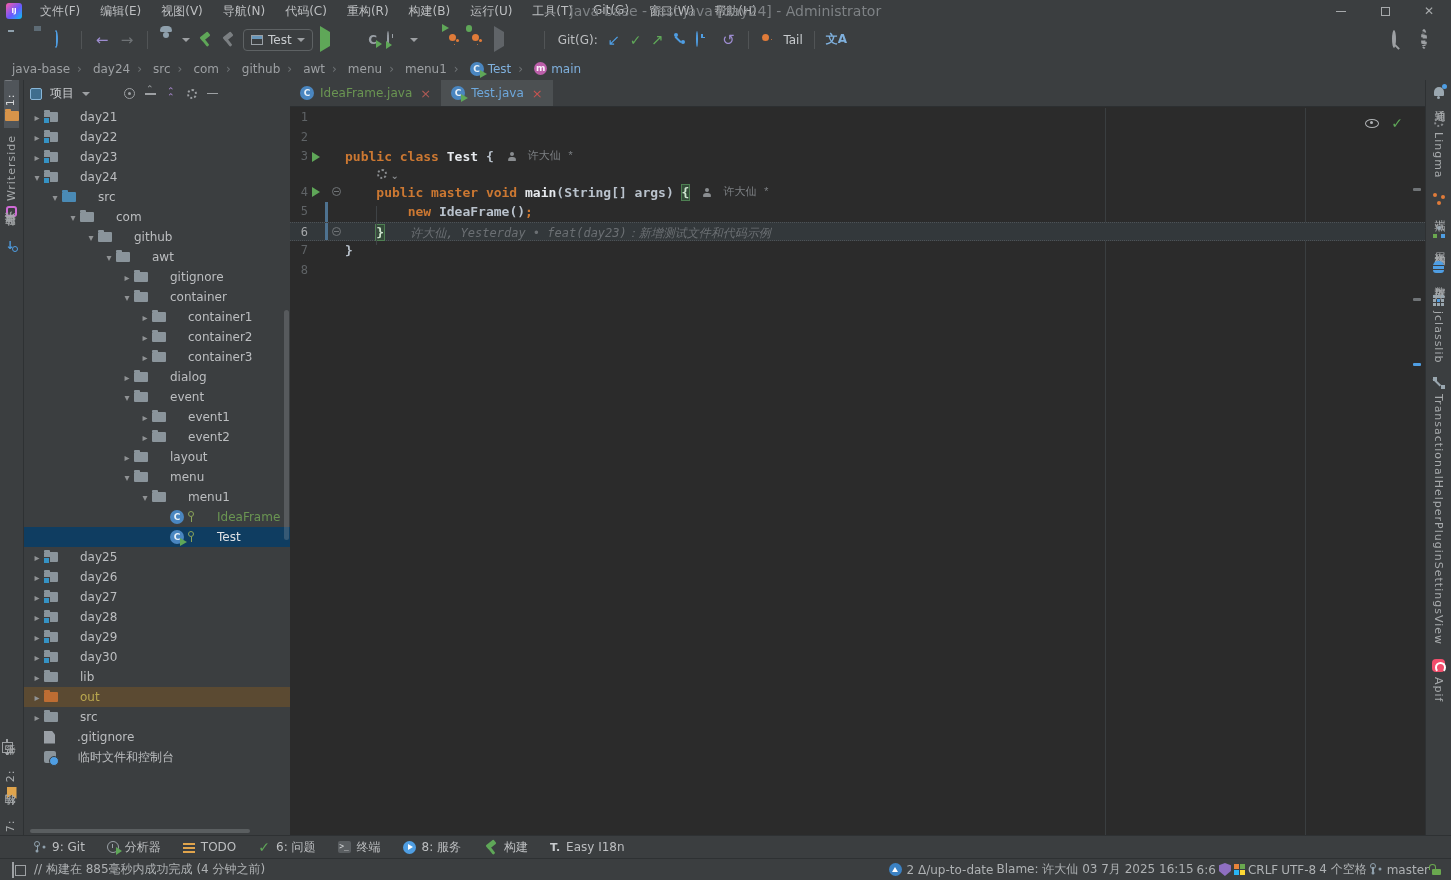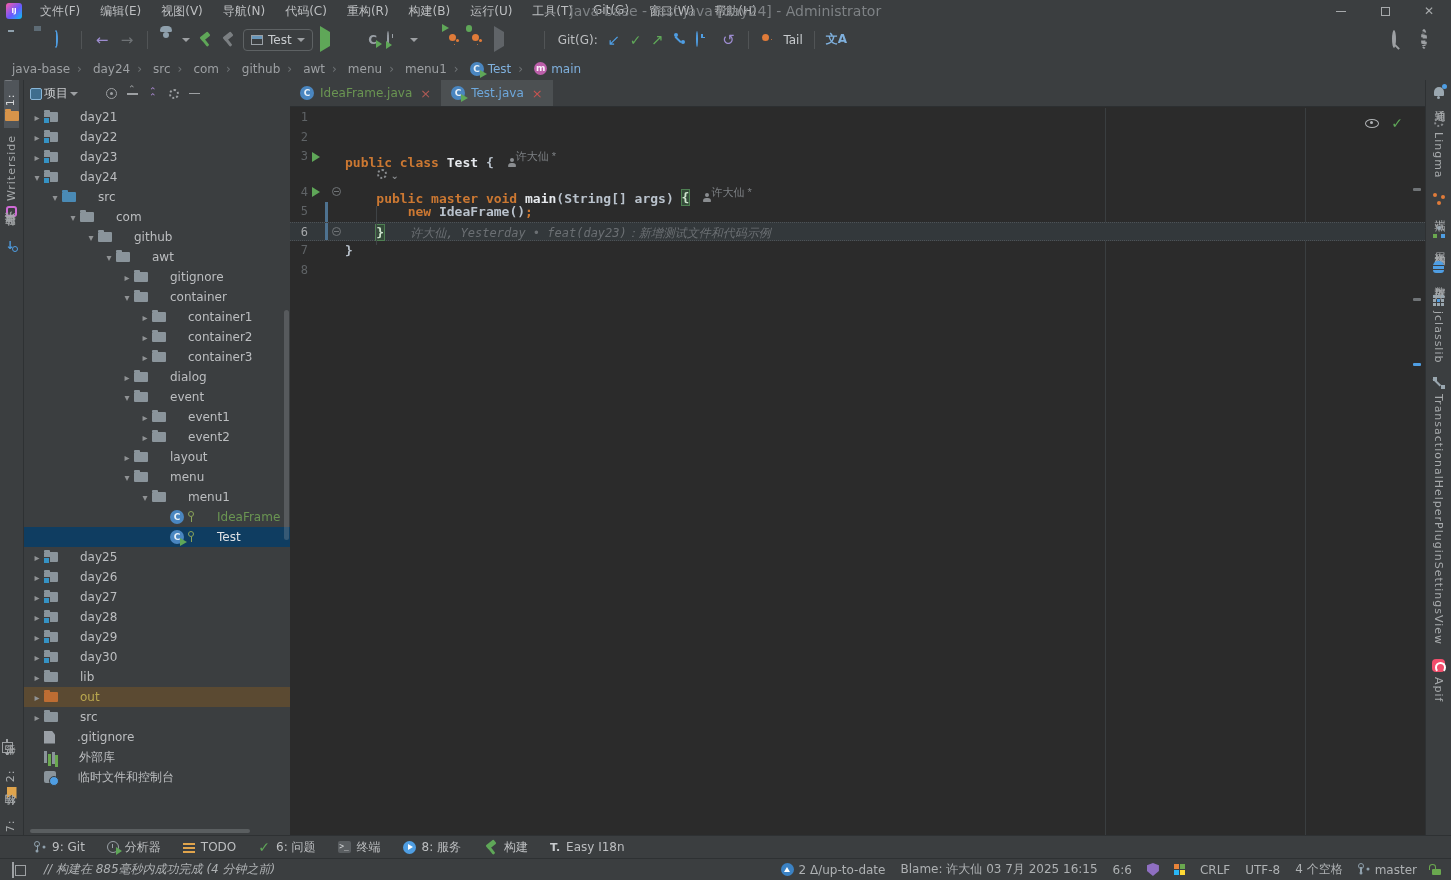--- a/index.html
+++ b/index.html
@@ -37,21 +37,21 @@
            display:flex;flex-direction:column;align-items:center;z-index:20;}
   .stripeitem{display:flex;flex-direction:column;align-items:center;gap:5px;padding:7px 0;color:#a7aaac;font-size:11px;}
   .stripeitem.active{background:#50555a;color:#d6d8da;}
   .vlab-l{writing-mode:vertical-rl;transform:rotate(180deg);letter-spacing:1px;}
   .vlab-r{writing-mode:vertical-rl;letter-spacing:1px;}
   .lb-top,.rb-list{display:flex;flex-direction:column;align-items:center;}
   .lb-bottom{margin-top:auto;display:flex;flex-direction:column;align-items:center;padding-bottom:2px;}
 
   
   .project{position:absolute;left:24px;top:80px;bottom:45px;width:266px;background:#3b3e40;z-index:10;}
-  .pheader{height:27px;display:flex;align-items:center;padding:0 6px;gap:2px;}
+  .pheader{height:27px;display:flex;align-items:center;padding:0 6px;gap:8px;}
   .ptitle{color:#c8cbce;font-size:12px;}
   .phicons{display:flex;align-items:center;gap:10px;margin-left:26px;}
   .tree{position:absolute;left:0;right:0;top:27px;bottom:8px;overflow:hidden;}
   .trow{height:20px;display:flex;align-items:center;white-space:nowrap;color:#bcbec0;font-size:12px;}
   .trow .lbl{margin-left:22px;}
   .trow.sel{background:#0f3d61;color:#dfe2e5;}
   .trow.hov{background:#5b4a32;}
   .trow .lbl.added{color:#6a9552;}
   .trow .lbl.excluded{color:#b9a74f;}
   .chev{width:14px;display:inline-block;text-align:center;color:#8f9294;font-size:10px;flex:none;}
@@ -76,34 +76,34 @@
   .eline.current .gut .n{color:#a6a8aa;}
   .gut .runbtn{position:absolute;left:22px;top:4.5px;width:0;height:0;border-left:8px solid #5fa758;border-top:5px solid transparent;border-bottom:5px solid transparent;}
   .gut .foldm{position:absolute;left:42px;top:4px;width:9px;height:9px;border:1px solid #6f7376;border-radius:50%;}
   .gut .foldm::before{content:"";position:absolute;left:1px;right:1px;top:3px;height:1px;background:#6f7376;}
   .gut .chbar{position:absolute;left:35px;top:0;bottom:0;width:3px;background:#4e7290;}
   .ltxt{white-space:pre;color:#b9c2cc;}
   .tk-kw{color:#cc7832;}
   .tk-pl{color:#b9c2cc;}
   .tk-decl{color:#e6e9ed;}
   .tk-brace{color:#cfe3cf;background:#344b39;box-shadow:0 0 0 1px #4e8052;}
-  .hint{display:inline-flex;align-items:flex-end;gap:0;margin-left:14px;color:#7d8084;font-family:Liberation Sans, sans-serif;font-weight:normal;font-size:11px;}
+  .hint{display:inline-flex;align-items:center;gap:12px;margin-left:14px;color:#7d8084;font-family:Liberation Mono, monospace;font-weight:normal;font-size:11px;}
   .blame{margin-left:26px;color:#6b6f73;font-style:italic;font-weight:normal;font-size:12px;}
   .guide{position:absolute;top:28px;bottom:0;width:1px;background:#3a3e40;}
   .inspect{position:absolute;right:22px;top:36px;display:flex;gap:12px;align-items:center;}
   .stripemark{position:absolute;right:4px;width:8px;height:3px;background:#6f7376;border-radius:1px;}
   .stripemark.blue{background:#4f9ee3;}
   .indentguide{position:absolute;background:#3f4346;width:1px;}
 
   
   .bottombar{position:absolute;left:0;right:0;bottom:22px;height:23px;background:#3b3e40;border-top:1px solid #2e3133;display:flex;align-items:center;gap:22px;padding-left:34px;z-index:25;}
   .bitem{display:flex;align-items:center;gap:6px;color:#bdbfc1;font-size:12px;}
   .statusbar{position:absolute;left:0;right:0;bottom:0;height:22px;background:#3b3e40;border-top:1px solid #2e3133;display:flex;align-items:center;font-size:12px;color:#aeb1b3;z-index:26;padding:0 10px 0 8px;}
-  .sleft{display:flex;align-items:center;gap:18px;font-style:italic;}
-  .sright{margin-left:auto;display:flex;align-items:center;gap:15px;justify-content:space-between;}
+  .sleft{display:flex;align-items:center;gap:8px;}
+  .sright{margin-left:auto;display:flex;align-items:center;gap:3px;justify-content:space-between;}
   .sitem{display:flex;align-items:center;gap:5px;}
 
   
   .i{display:inline-block;position:relative;width:16px;height:16px;vertical-align:middle;flex:none;}
   
   .fico{display:inline-block;position:relative;width:14px;height:10px;background:#8a949b;border-radius:1px;flex:none;}
   .fico::before{content:"";position:absolute;top:-2px;left:0;width:6px;height:2px;background:inherit;border-radius:1px 1px 0 0;}
   .fico.module::after{content:"";position:absolute;left:-1px;bottom:-2px;width:5px;height:5px;background:#3592c4;border:1px solid #3b3e40;}
   .fico.srcf{background:#4a8ab5;}
   .fico.outf{background:#bd6d33;}
@@ -534,25 +534,20 @@
           <span class="fico"></span>
           <span class="lbl">src</span>
         </div>
         <div class="trow" style="padding-left: 6px;">
           <span class="chev"></span>
           <span class="page-ic"></span>
           <span class="lbl">.gitignore</span>
         </div>
         <div class="trow" style="padding-left: 6px;">
           <span class="chev"></span>
-          <span class="extlib-ic"></span>
-          <span class="lbl">外部库</span>
-        </div>
-        <div class="trow" style="padding-left: 6px;">
-          <span class="chev"></span>
           <span class="scratch-ic"></span>
           <span class="lbl">临时文件和控制台</span>
         </div>
       </div>
     <div class="hscroll"></div>
     <div class="vscroll"></div>
   </div>
 
   <div class="editor-area">
     <div class="tabbar" id="tabbar">

